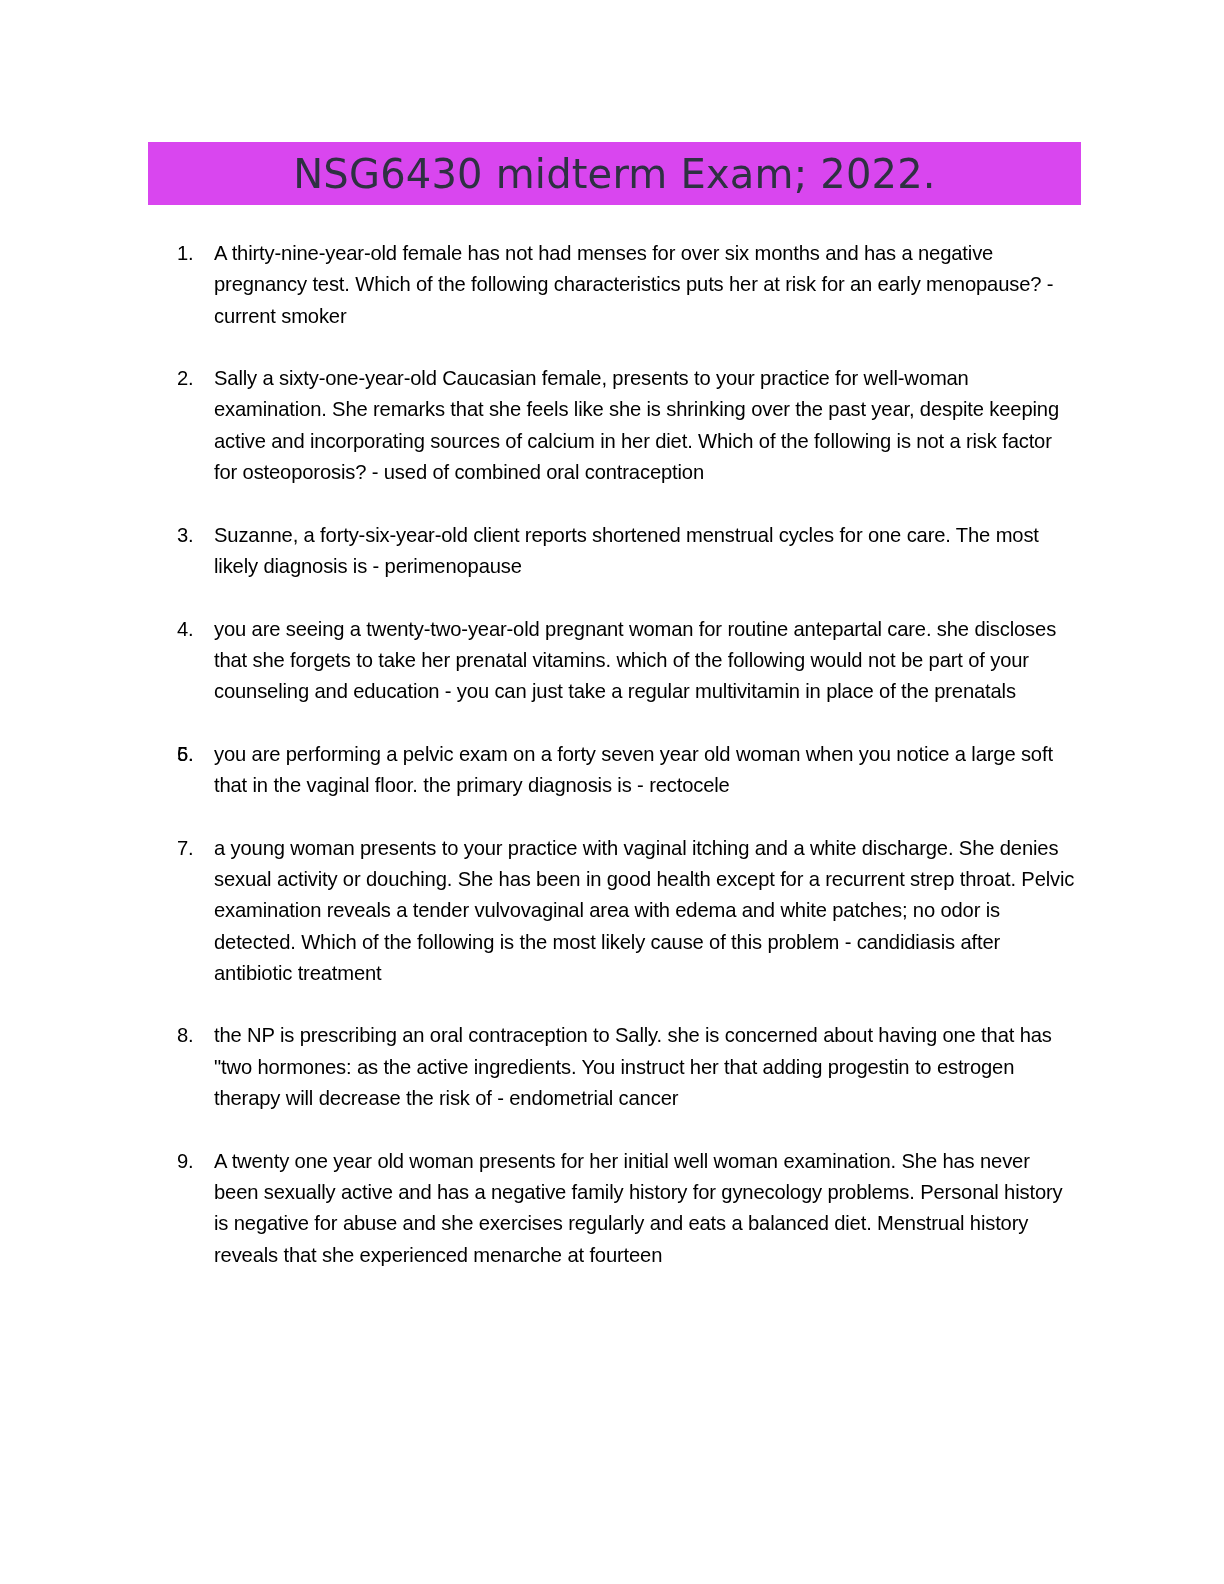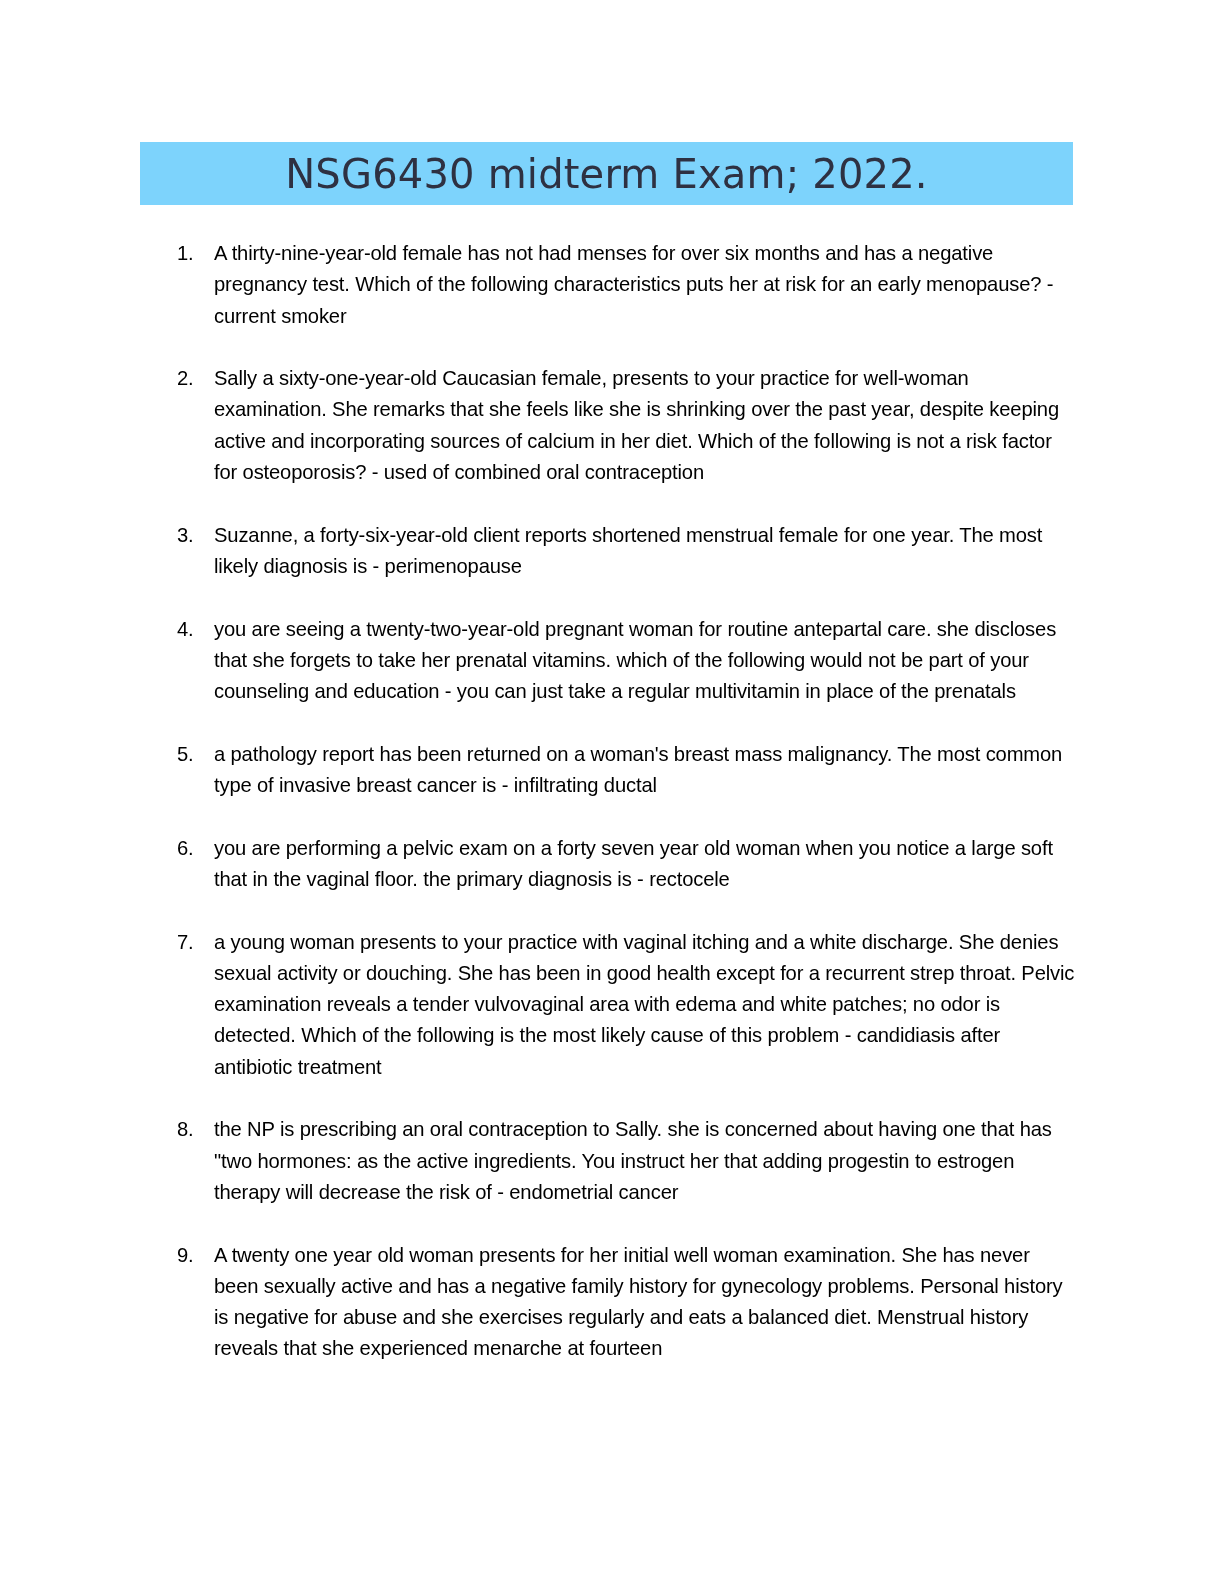--- a/index.html
+++ b/index.html
@@ -10,25 +10,25 @@
     body {
       width: 1224px;
       height: 1584px;
       position: relative;
       overflow: hidden;
       font-family: "Liberation Sans", sans-serif;
       color: #000000;
     }
     .title-band {
       position: absolute;
-      left: 140px;
+      left: 148px;
       top: 142px;
       width: 933px;
       height: 63px;
-      background: #7dd3fc;
+      background: #d946ef;
     }
     .title-text {
       position: absolute;
       left: 0;
       right: 0;
       top: 8px;
       text-align: center;
       font-family: "DejaVu Sans", sans-serif;
       font-size: 40px;
       line-height: 48px;
@@ -71,29 +71,28 @@
   <li class="question">
     <span class="q-num">1.</span>
     <span>A thirty-nine-year-old female has not had menses for over six months and has a negative pregnancy test. Which of the following characteristics puts her at risk for an early menopause? - current smoker</span>
   </li>
   <li class="question">
     <span class="q-num">2.</span>
     <span>Sally a sixty-one-year-old Caucasian female, presents to your practice for well-woman examination. She remarks that she feels like she is shrinking over the past year, despite keeping active and incorporating sources of calcium in her diet. Which of the following is not a risk factor for osteoporosis? - used of combined oral contraception</span>
   </li>
   <li class="question">
     <span class="q-num">3.</span>
-    <span>Suzanne, a forty-six-year-old client reports shortened menstrual female for one year. The most likely diagnosis is - perimenopause</span>
+    <span>Suzanne, a forty-six-year-old client reports shortened menstrual cycles for one care. The most likely diagnosis is - perimenopause</span>
   </li>
   <li class="question">
     <span class="q-num">4.</span>
     <span>you are seeing a twenty-two-year-old pregnant woman for routine antepartal care. she discloses that she forgets to take her prenatal vitamins. which of the following would not be part of your counseling and education - you can just take a regular multivitamin in place of the prenatals</span>
   </li>
   <li class="question">
     <span class="q-num">5.</span>
-    <span>a pathology report has been returned on a woman's breast mass malignancy. The most common type of invasive breast cancer is - infiltrating ductal</span>
   </li>
   <li class="question">
     <span class="q-num">6.</span>
     <span>you are performing a pelvic exam on a forty seven year old woman when you notice a large soft that in the vaginal floor. the primary diagnosis is - rectocele</span>
   </li>
   <li class="question">
     <span class="q-num">7.</span>
     <span>a young woman presents to your practice with vaginal itching and a white discharge. She denies sexual activity or douching. She has been in good health except for a recurrent strep throat. Pelvic examination reveals a tender vulvovaginal area with edema and white patches; no odor is detected. Which of the following is the most likely cause of this problem - candidiasis after antibiotic treatment</span>
   </li>
   <li class="question">

